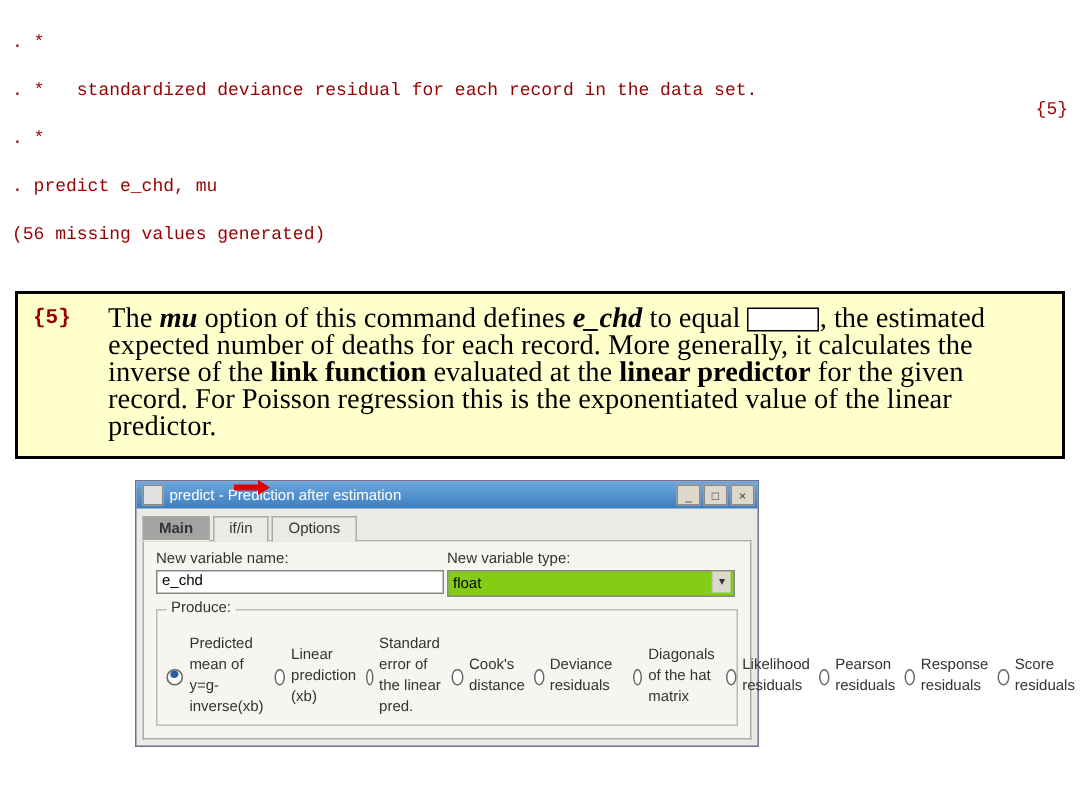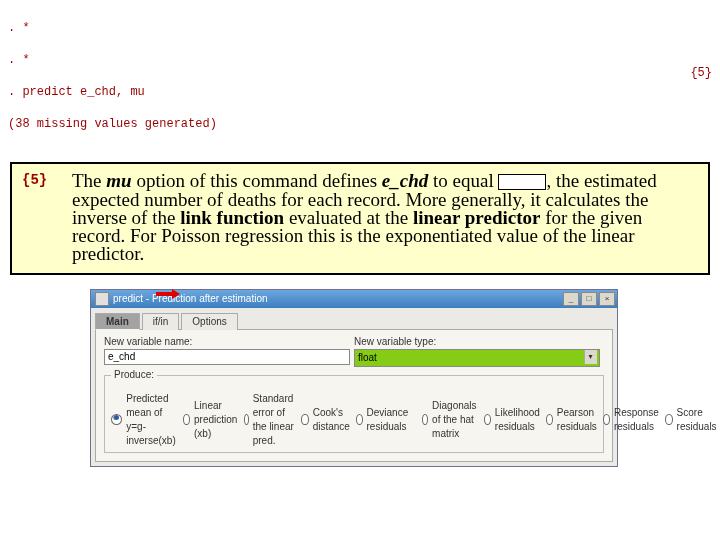--- a/index.html
+++ b/index.html
@@ -57,21 +57,21 @@
   width: 46px;
   height: 14px;
   border: 1px solid #000;
   background: #fff;
   vertical-align: middle;
   position: relative;
   top: -1px;
 }
 .dialog-wrap {
   margin: 14px 0 0 90px;
-  width: 528px;
+  width: 416px;
   font-size: 10px;
 }
 .dlg {
   border: 1px solid #6f6f8f;
   background: #eceae4;
 }
 .titlebar {
   display: flex;
   align-items: center;
   height: 18px;
@@ -239,23 +239,24 @@
   border-bottom: 5px solid transparent;
   border-left: 8px solid #e00000;
 }
 .arrow-wrap { position: relative; }
 </style>
 </head>
 <body>
 
 <div class="code-block">
 <span class="code-line">. *</span>
+<span class="code-line">. *   standardized deviance residual for each record in the data set.</span>
 <span class="code-line">. *</span>
 <span class="code-line">. predict e_chd, mu</span>
-<span class="code-line">(38 missing values generated)</span>
+<span class="code-line">(56 missing values generated)</span>
 </div>
 <div class="ref-right">{5}</div>
 
 <div class="note-box">
   <div class="note-ref">{5}</div>
   <div class="note-text">
     <span>The </span><i>mu</i><span> option of this command defines </span><i>e_chd</i><span> to equal </span><span class="placeholder"></span><span>, the estimated expected number of deaths for each record.  More generally, it calculates the inverse of the </span><b>link function</b><span> evaluated at the </span><b>linear predictor</b><span> for the given record.  For Poisson regression this is the exponentiated value of the linear predictor.</span>
   </div>
 </div>
 

